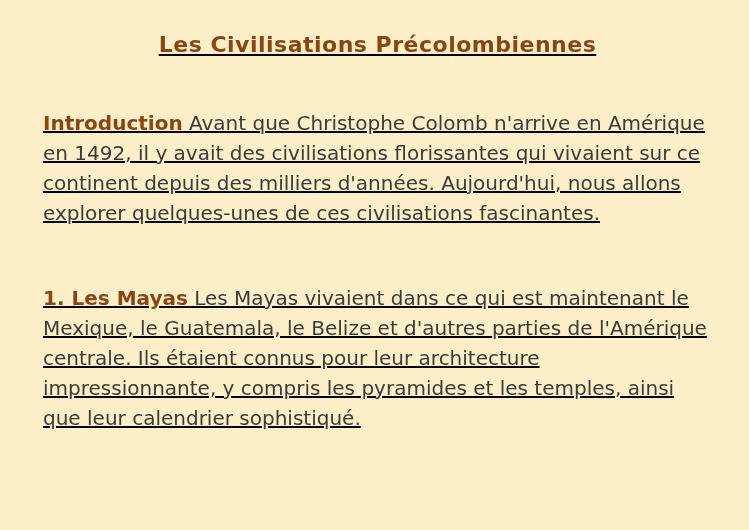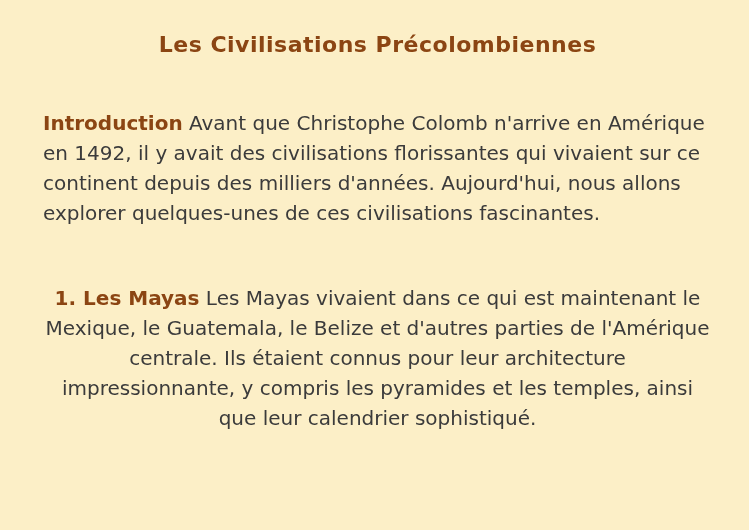--- a/index.html
+++ b/index.html
@@ -11,20 +11,21 @@
     height: 530px;
     background: #fcefc7;
     overflow: hidden;
     font-family: "DejaVu Sans", "Liberation Sans", sans-serif;
   }
   .page {
     box-sizing: border-box;
     width: 749px;
     height: 530px;
     padding: 30px 27px 0 33px;
+    text-decoration: underline;
   }
   .doc-title {
     text-align: center;
     font-size: 22px;
     font-weight: bold;
     color: #8b4513;
     letter-spacing: 0.5px;
     line-height: 30px;
     margin: 0;
   }
@@ -32,21 +33,20 @@
     font-size: 20px;
     line-height: 30px;
     color: #3b3b3b;
     margin: 10px;
   }
   .paragraph.first {
     margin-top: 48px;
   }
   .paragraph.second {
     margin-top: 55px;
-    text-align: center;
   }
   .lead {
     font-weight: bold;
     color: #8b4513;
   }
 </style>
 </head>
 <body>
 
 <div class="page">

